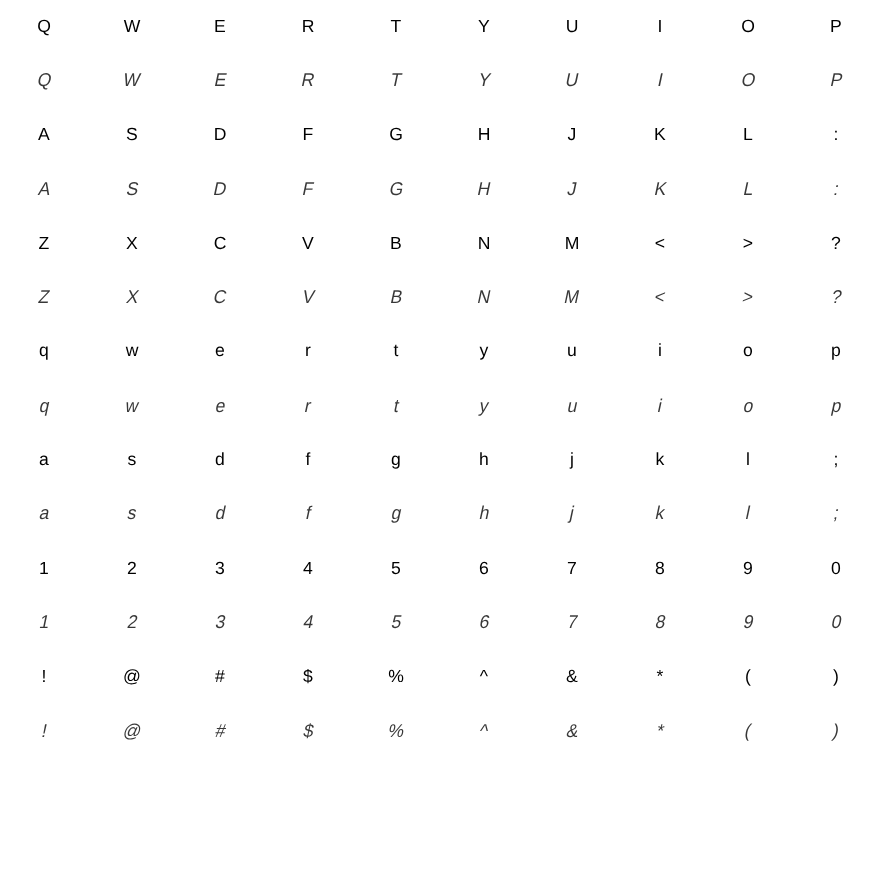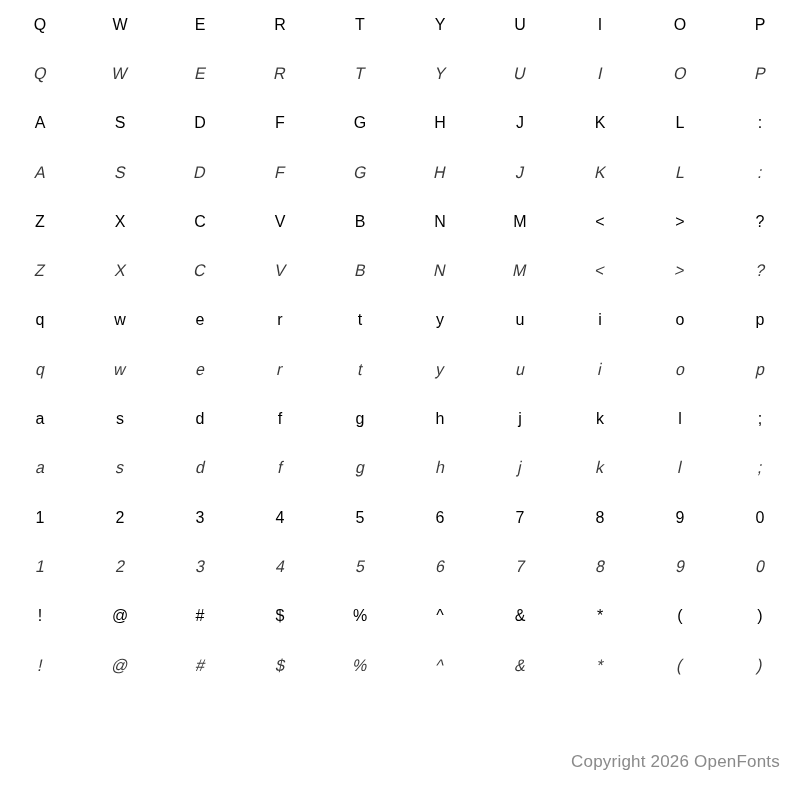--- a/index.html
+++ b/index.html
@@ -471,14 +471,13 @@
       <div class="cell row-script sym">
         <span class="thin">*</span>
       </div>
       <div class="cell row-script sym">
         <span class="thin">(</span>
       </div>
       <div class="cell row-script sym">
         <span class="thin">)</span>
       </div>
     </div>
-  <div class="copyright">Copyright 2026 OpenFonts</div>
 </div>
 
 </body></html>

